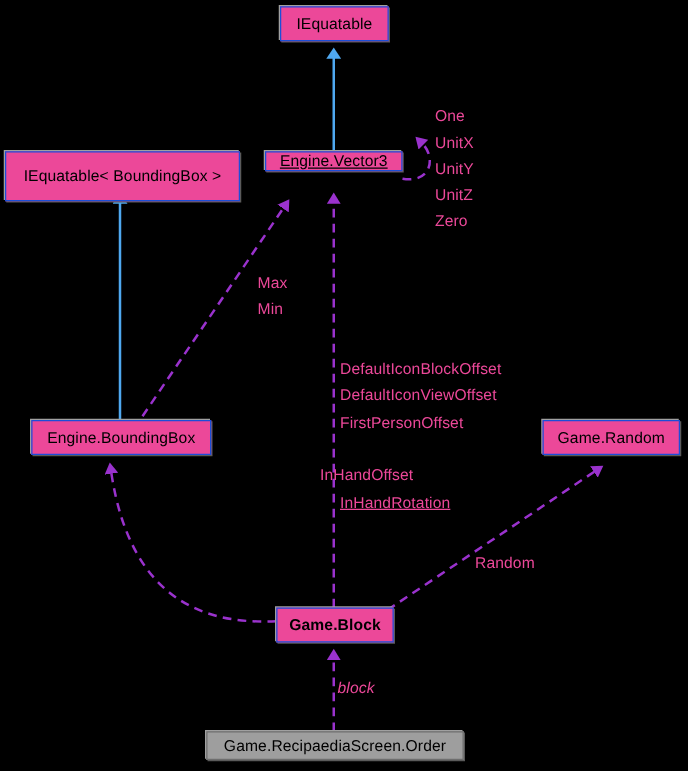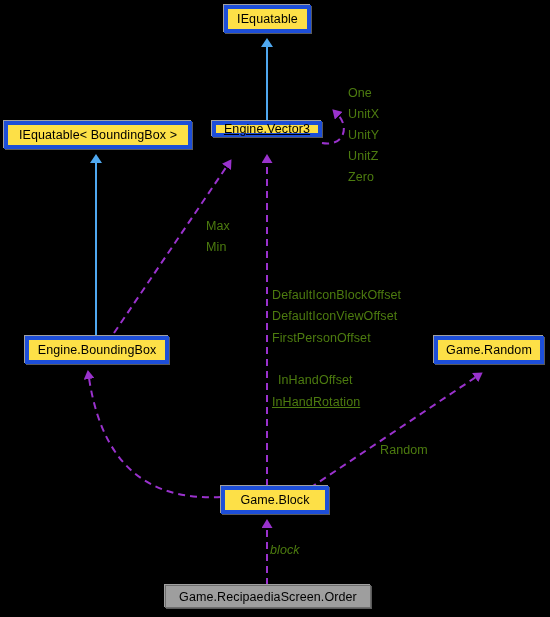--- a/index.html
+++ b/index.html
@@ -22,40 +22,40 @@
   svg.edges {
     position: absolute;
     left: 0;
     top: 0;
     width: 550px;
     height: 617px;
   }
   .node {
     position: absolute;
     box-sizing: border-box;
-    background: #fde047;
-    border: 4px solid #1d4ed8;
+    background: #ec4899;
+    border: 1px solid #1d4ed8;
     box-shadow: 1px 1px 0 0 #5a5a5a, -1px -1px 0 0 #a0a0a0;
     display: flex;
     align-items: center;
     justify-content: center;
     font-size: 12.5px;
     color: #000000;
     white-space: nowrap;
     letter-spacing: 0.1px;
   }
   .node.current {
     background: #9e9e9e;
     border: 1px solid #6e6e6e;
     color: #000000;
   }
   .edge-label {
     position: absolute;
     font-size: 12.5px;
-    color: #4d7c0f;
+    color: #ec4899;
     white-space: nowrap;
     letter-spacing: 0.1px;
   }
 </style>
 </head>
 <body>
 
 <div id="diagram">
 
   <svg class="edges" viewBox="0 0 550 617" width="550" height="617" xmlns="http://www.w3.org/2000/svg">
@@ -98,55 +98,55 @@
 
     <g>
       <line x1="267" y1="585" x2="267" y2="527" stroke="#9a32cd" stroke-width="2" stroke-dasharray="7,5" marker-end="url(#purple-arrow)"></line>
     </g>
   </svg>
 
   <div class="node" style="left:224px; top:5px; width:87px; height:28px;">
     <span>IEquatable</span>
   </div>
 
-  <div class="node" style="left:4px; top:121px; width:188px; height:28px;">
+  <div class="node" style="left:4px; top:121px; width:188px; height:40px;">
     <span>IEquatable&lt; BoundingBox &gt;</span>
   </div>
 
   <div class="node" style="left:212px; top:121px; width:110px; height:16px;text-decoration:underline;">
     <span>Engine.Vector3</span>
   </div>
 
   <div class="node" style="left:25px; top:336px; width:144px; height:28px;">
     <span>Engine.BoundingBox</span>
   </div>
 
   <div class="node" style="left:434px; top:336px; width:110px; height:28px;">
     <span>Game.Random</span>
   </div>
 
-  <div class="node" style="left:221px; top:486px; width:108px; height:28px;">
+  <div class="node" style="left:221px; top:486px; width:94px; height:28px;font-weight:bold;">
     <span>Game.Block</span>
   </div>
 
   <div class="node current" style="left:165px; top:585px; width:206px; height:23px;">
     <span>Game.RecipaediaScreen.Order</span>
   </div>
 
   <div class="edge-label" style="left:348px; top:86px;">One</div>
   <div class="edge-label" style="left:348px; top:107px;">UnitX</div>
   <div class="edge-label" style="left:348px; top:128px;">UnitY</div>
   <div class="edge-label" style="left:348px; top:149px;">UnitZ</div>
   <div class="edge-label" style="left:348px; top:170px;">Zero</div>
 
   <div class="edge-label" style="left:206px; top:219px;">Max</div>
   <div class="edge-label" style="left:206px; top:240px;">Min</div>
 
   <div class="edge-label" style="left:272px; top:288px;">DefaultIconBlockOffset</div>
   <div class="edge-label" style="left:272px; top:309px;">DefaultIconViewOffset</div>
   <div class="edge-label" style="left:272px; top:331px;">FirstPersonOffset</div>
-  <div class="edge-label" style="left:278px; top:373px;">InHandOffset</div>
+  <div class="edge-label" style="left:256px; top:373px;">InHandOffset</div>
   <div class="edge-label" style="left:272px; top:395px;text-decoration:underline;">InHandRotation</div>
 
   <div class="edge-label" style="left:380px; top:443px;text-align:center;">Random</div>
   <div class="edge-label" style="left:270px; top:543px;font-style:italic;">block</div>
 
 </div>
 
 </body></html>

